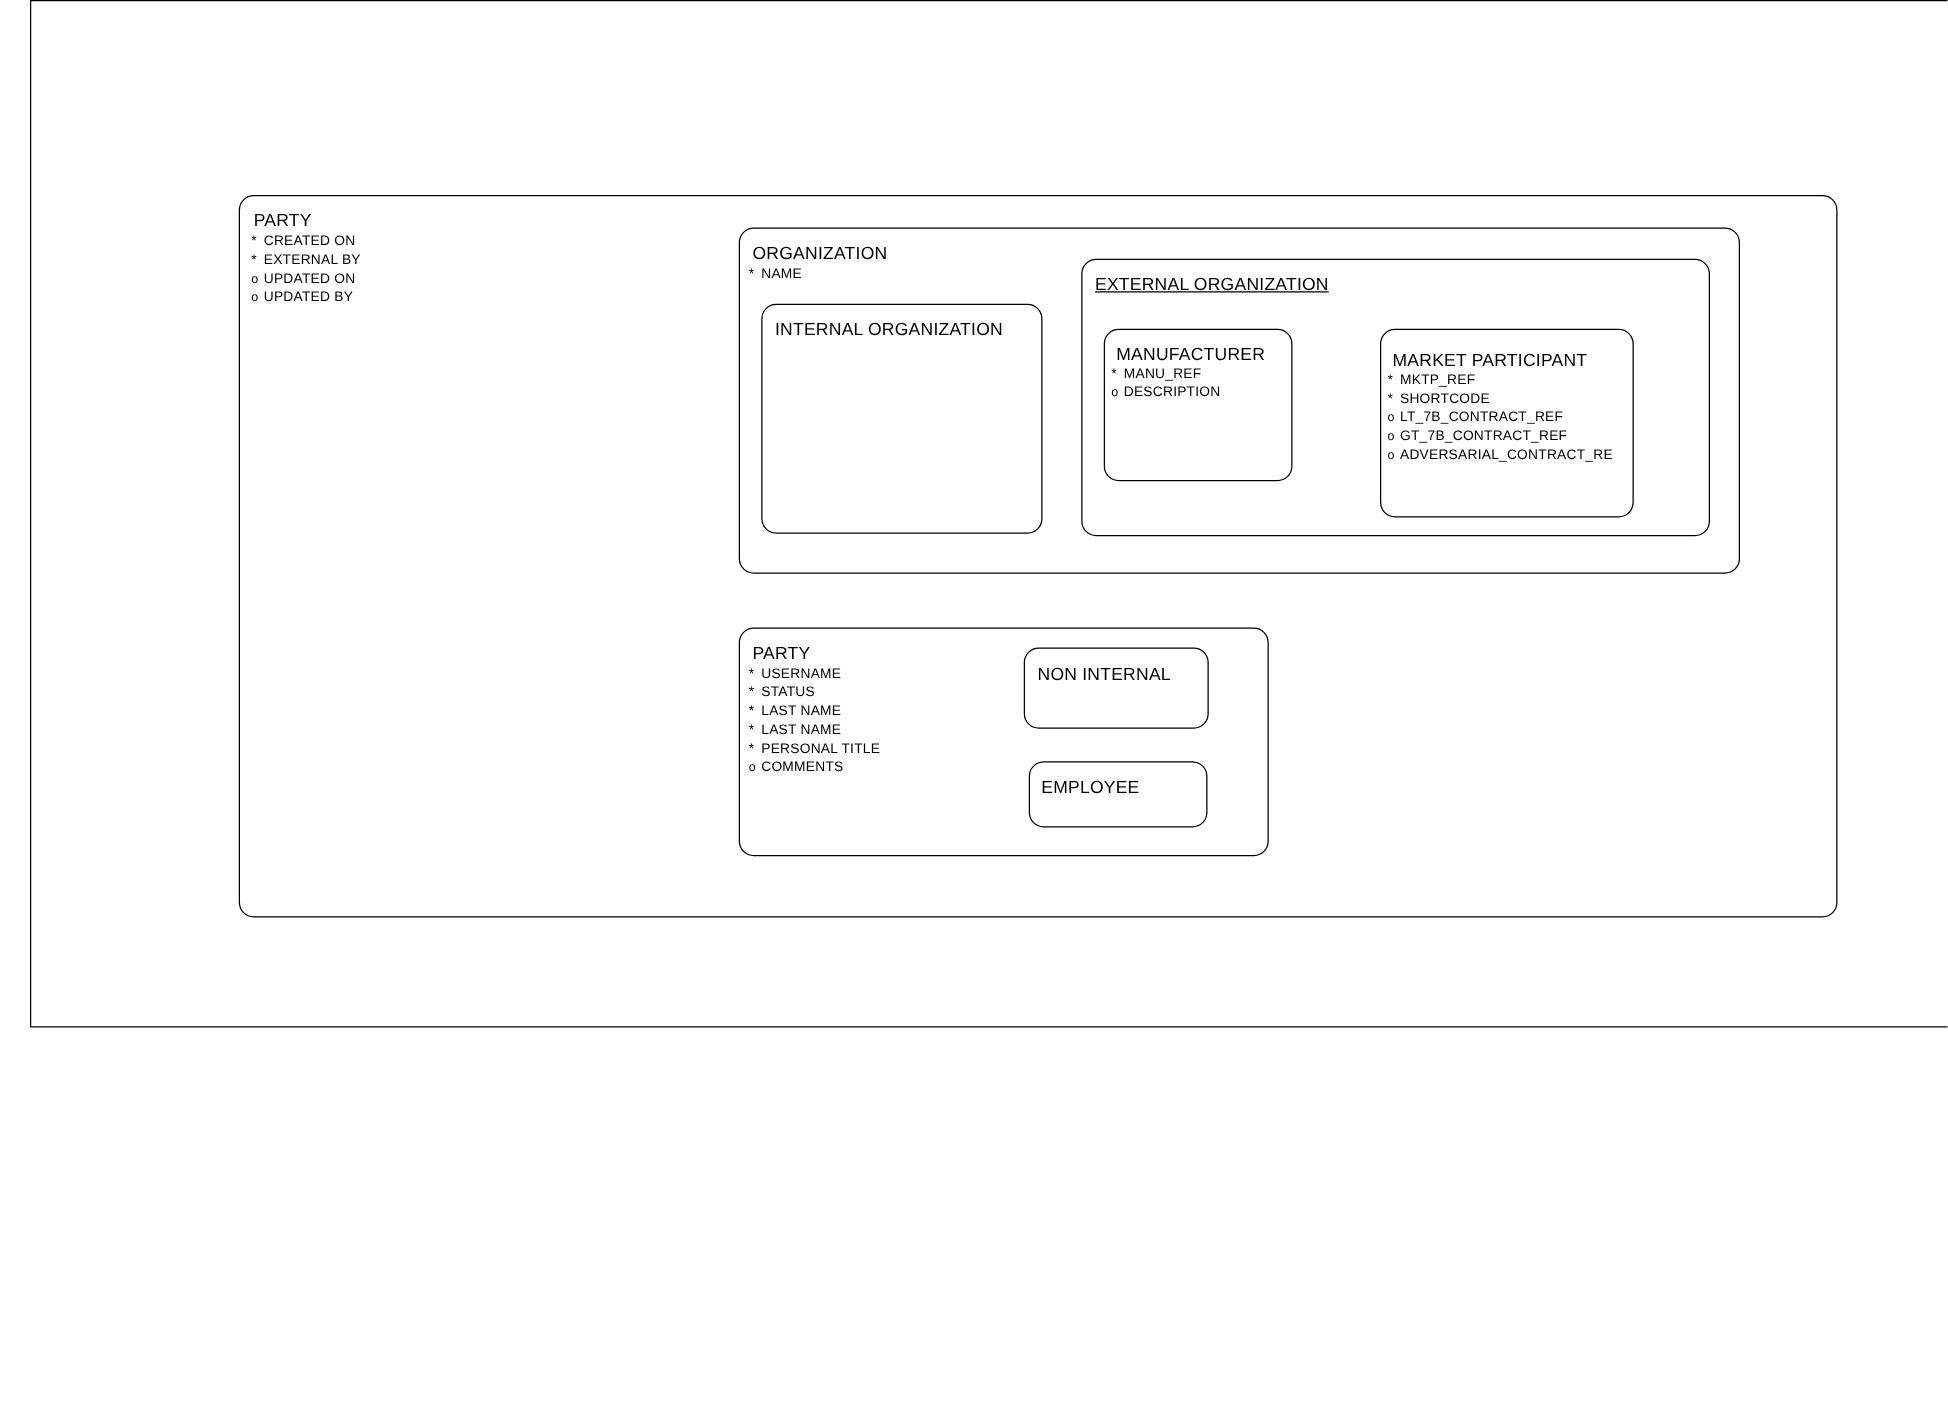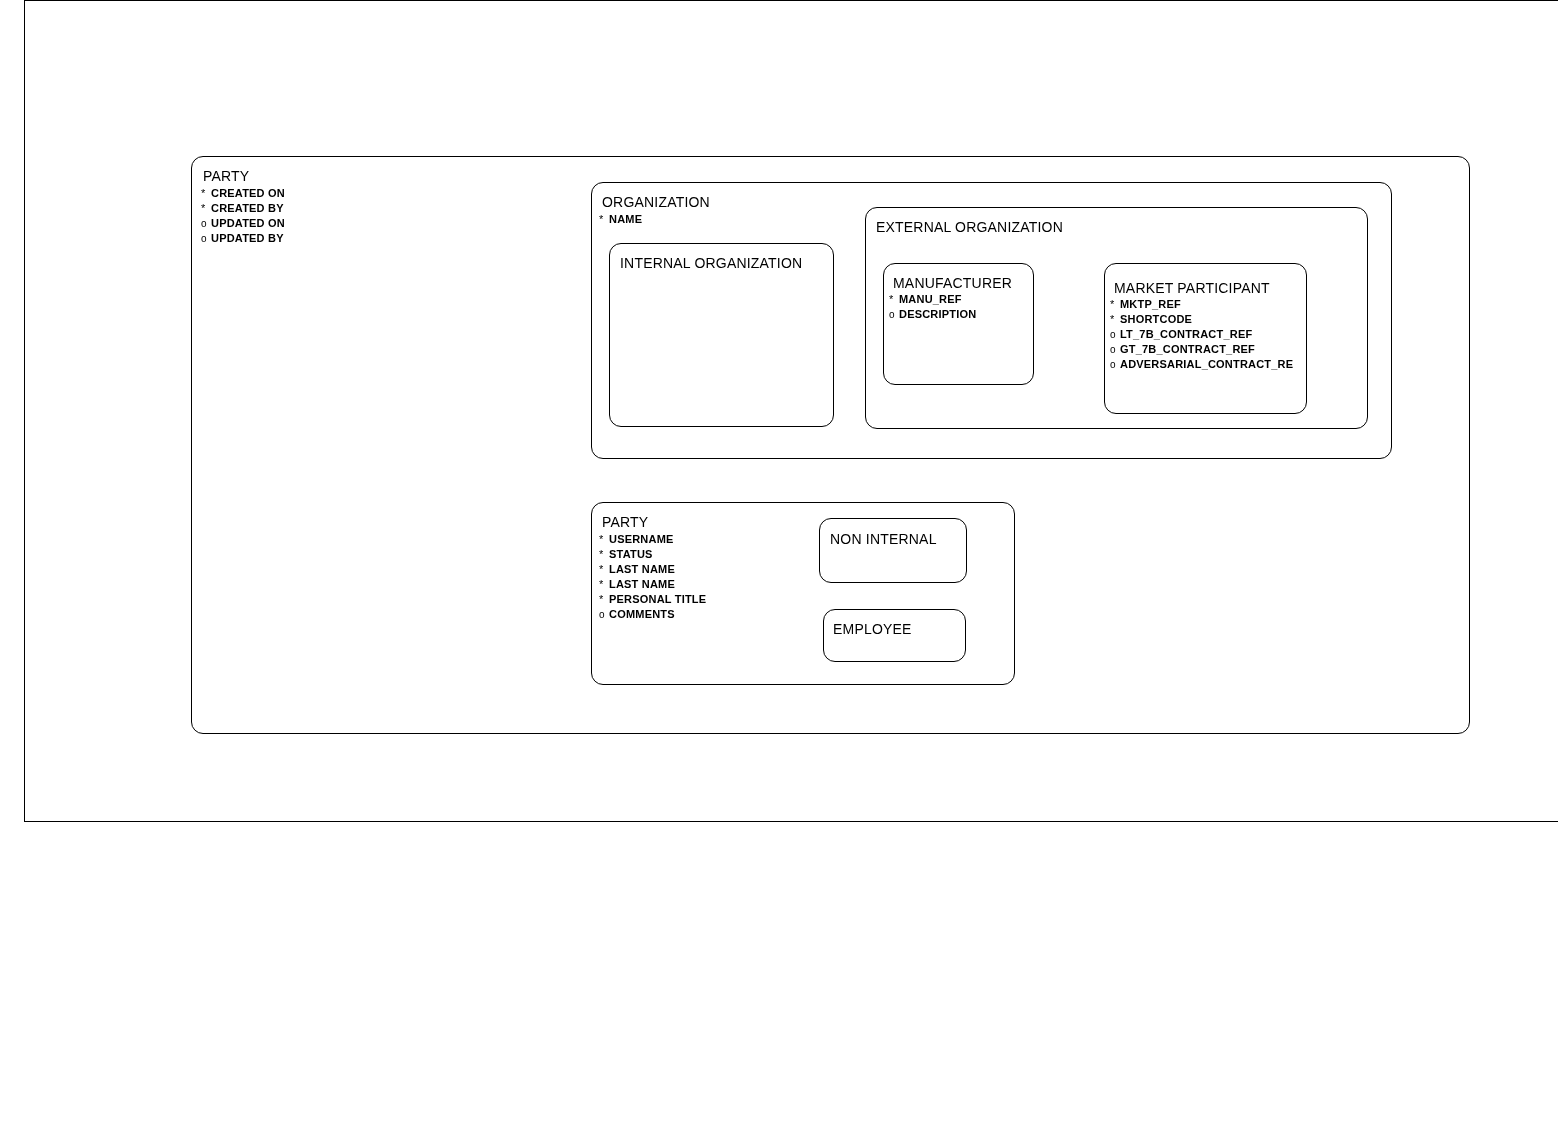--- a/index.html
+++ b/index.html
@@ -55,37 +55,36 @@
   .attr .mark {
     display: inline-block;
     width: 10px;
     text-align: left;
   }
   .attr .mark.opt {
     font-size: 10px;
   }
   .attr .aname {
     display: inline-block;
-    font-weight: bold;
   }
 
   
   #party-box      { left: 166px;  top: 155px;  width: 1279px; height: 578px; }
   #party-title    { left: 178px;  top: 167px; }
   #party-attrs    { left: 176px;  top: 185px; }
 
   #org-box        { left: 566px;  top: 181px;  width: 801px;  height: 277px; }
   #org-title      { left: 577px;  top: 193px; }
   #org-attrs      { left: 574px;  top: 211px; }
 
   #intorg-box     { left: 584px;  top: 242px;  width: 225px;  height: 184px; }
   #intorg-title   { left: 595px;  top: 254px; }
 
   #extorg-box     { left: 840px;  top: 206px;  width: 503px;  height: 222px; }
-  #extorg-title   { left: 851px;  top: 218px; }
+  #extorg-title   { left: 851px;  top: 218px; text-decoration: underline; }
 
   #manu-box       { left: 858px;  top: 262px;  width: 151px;  height: 122px; }
   #manu-title     { left: 868px;  top: 274px; }
   #manu-attrs     { left: 864px;  top: 291px; }
 
   #mktp-box       { left: 1079px; top: 262px;  width: 203px;  height: 151px; }
   #mktp-title     { left: 1089px; top: 279px; }
   #mktp-attrs     { left: 1085px; top: 296px; }
 
   #person-box     { left: 566px;  top: 501px;  width: 424px;  height: 183px; }
@@ -100,21 +99,21 @@
 </style>
 </head>
 <body>
 
 <div id="canvas">
 
   <div class="entity" id="party-box"></div>
   <div class="entity-title" id="party-title">PARTY</div>
   <ul class="attr-list" id="party-attrs">
     <li class="attr"><span class="mark">*</span><span class="aname">CREATED ON</span></li>
-    <li class="attr"><span class="mark">*</span><span class="aname">CREATED BY</span></li>
+    <li class="attr"><span class="mark">*</span><span class="aname">EXTERNAL BY</span></li>
     <li class="attr"><span class="mark opt">o</span><span class="aname">UPDATED ON</span></li>
     <li class="attr"><span class="mark opt">o</span><span class="aname">UPDATED BY</span></li>
   </ul>
 
   <div class="entity" id="org-box"></div>
   <div class="entity-title" id="org-title">ORGANIZATION</div>
   <ul class="attr-list" id="org-attrs">
     <li class="attr"><span class="mark">*</span><span class="aname">NAME</span></li>
   </ul>
 

